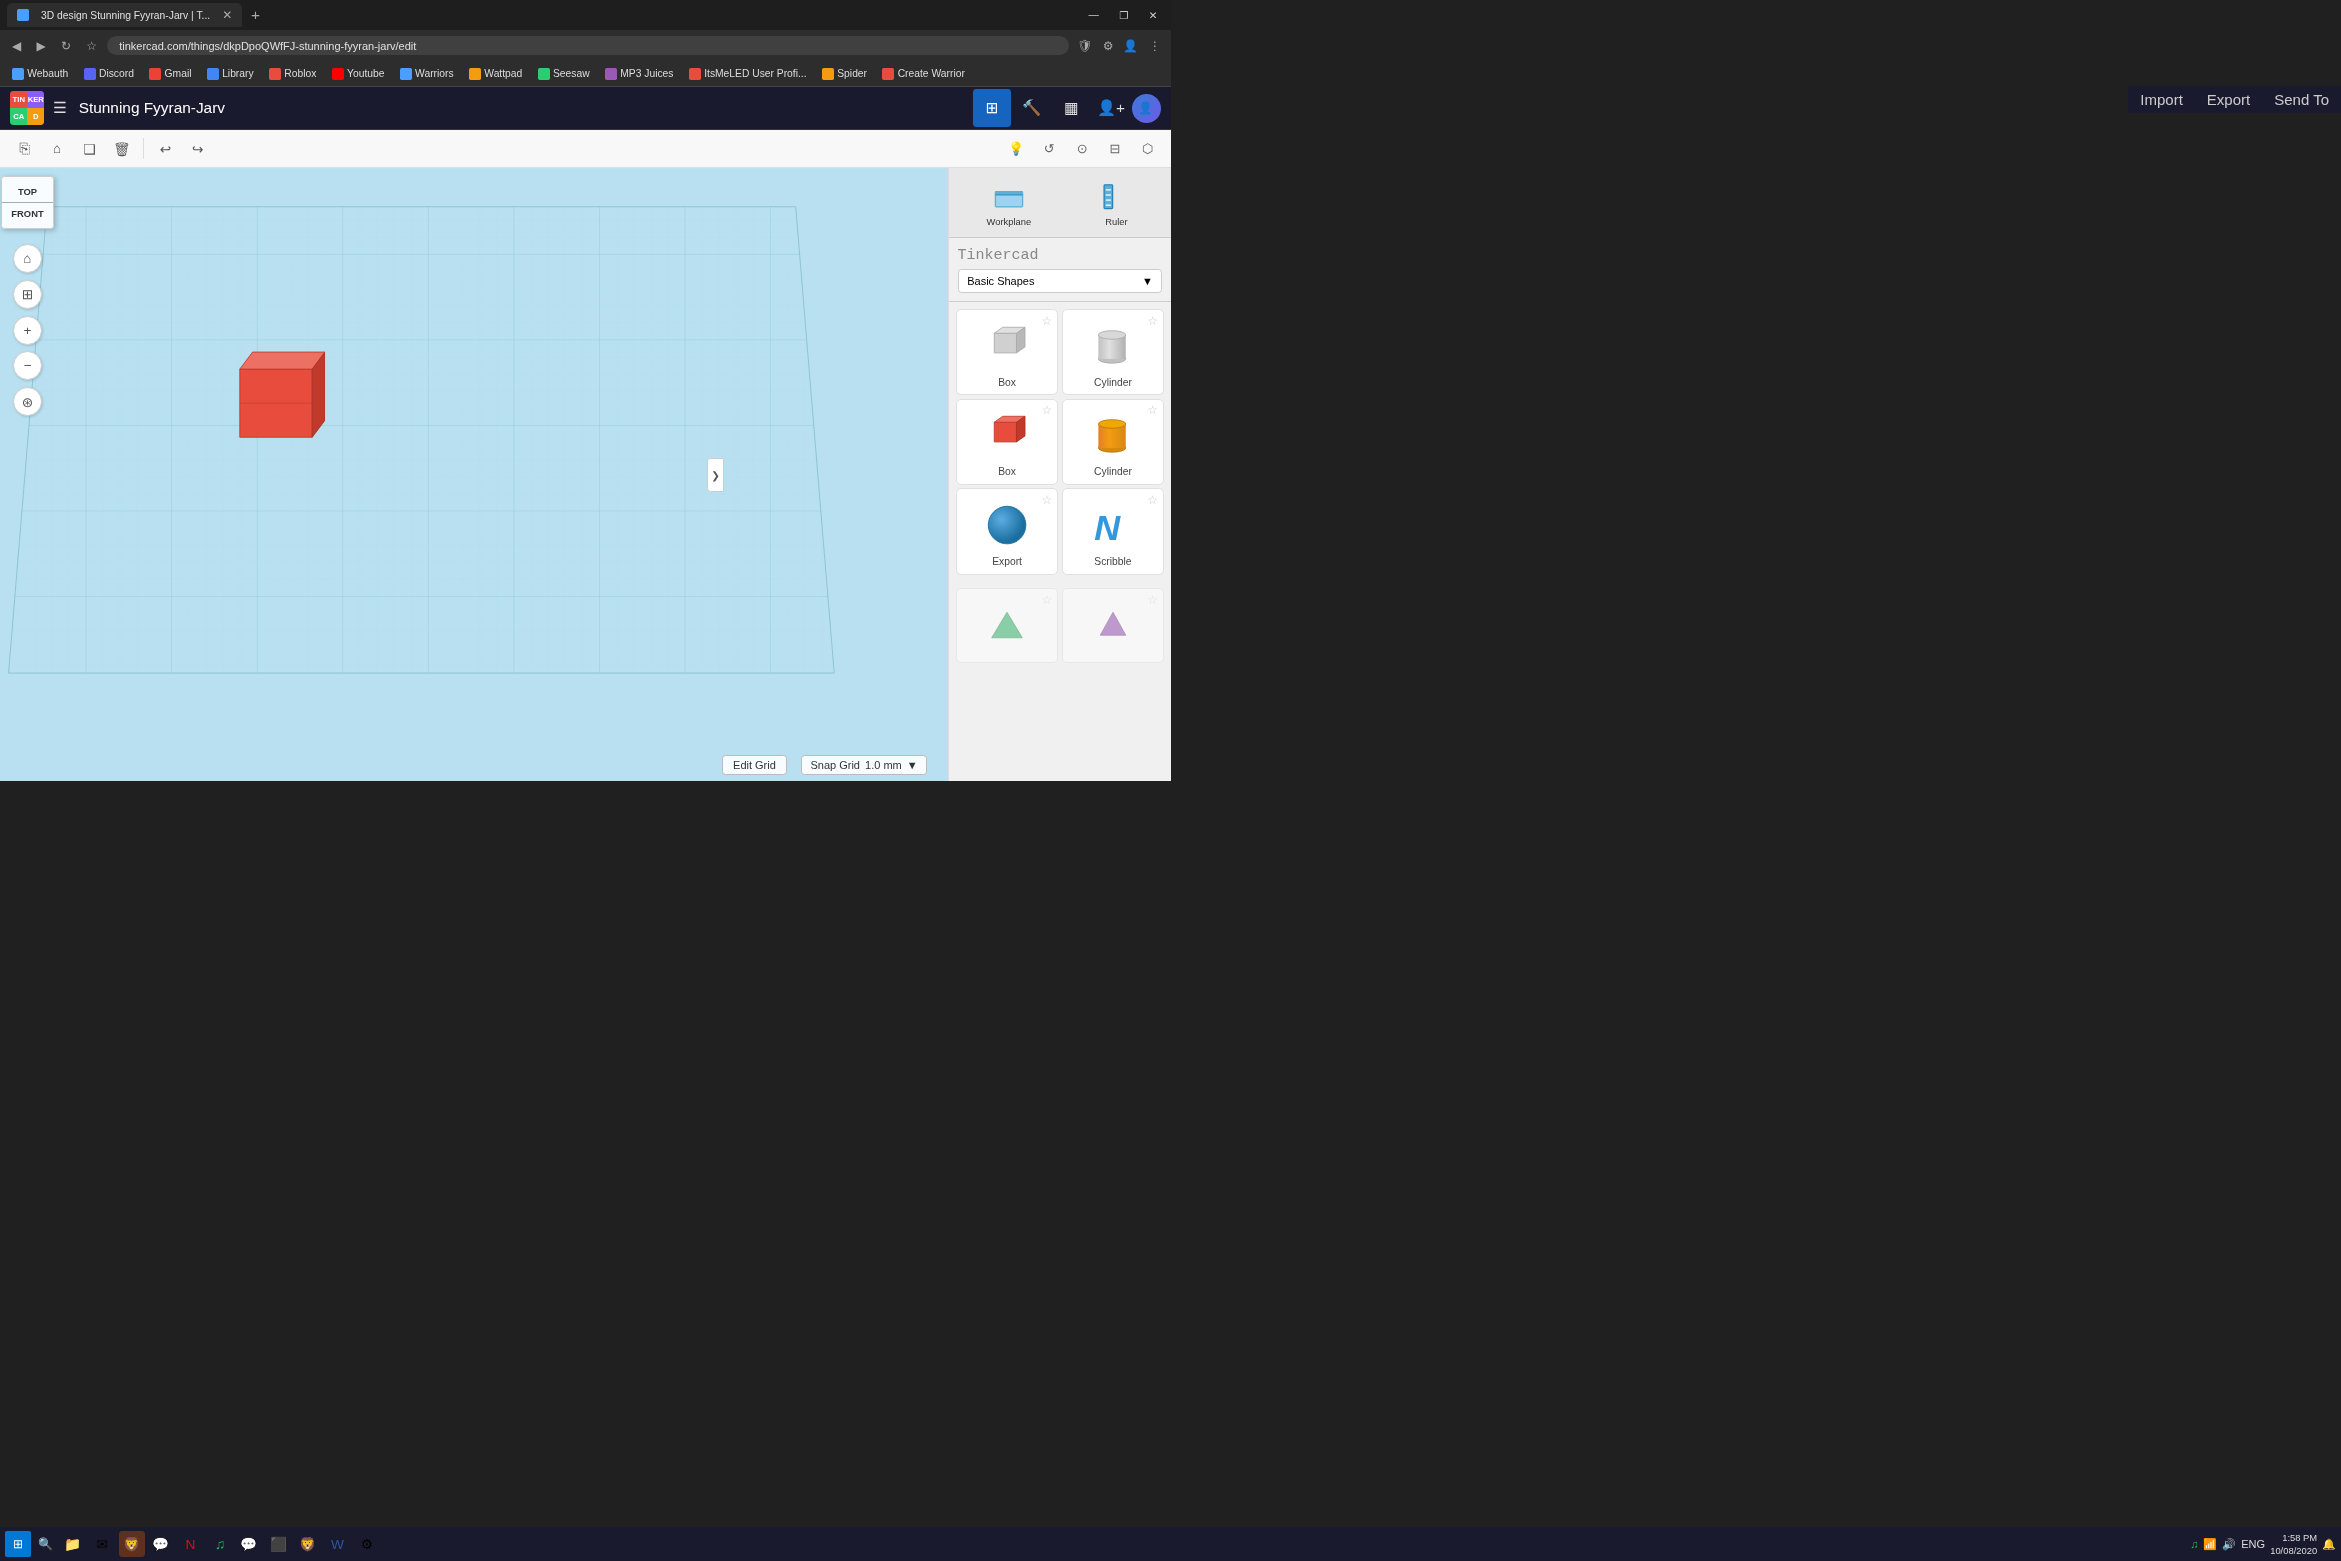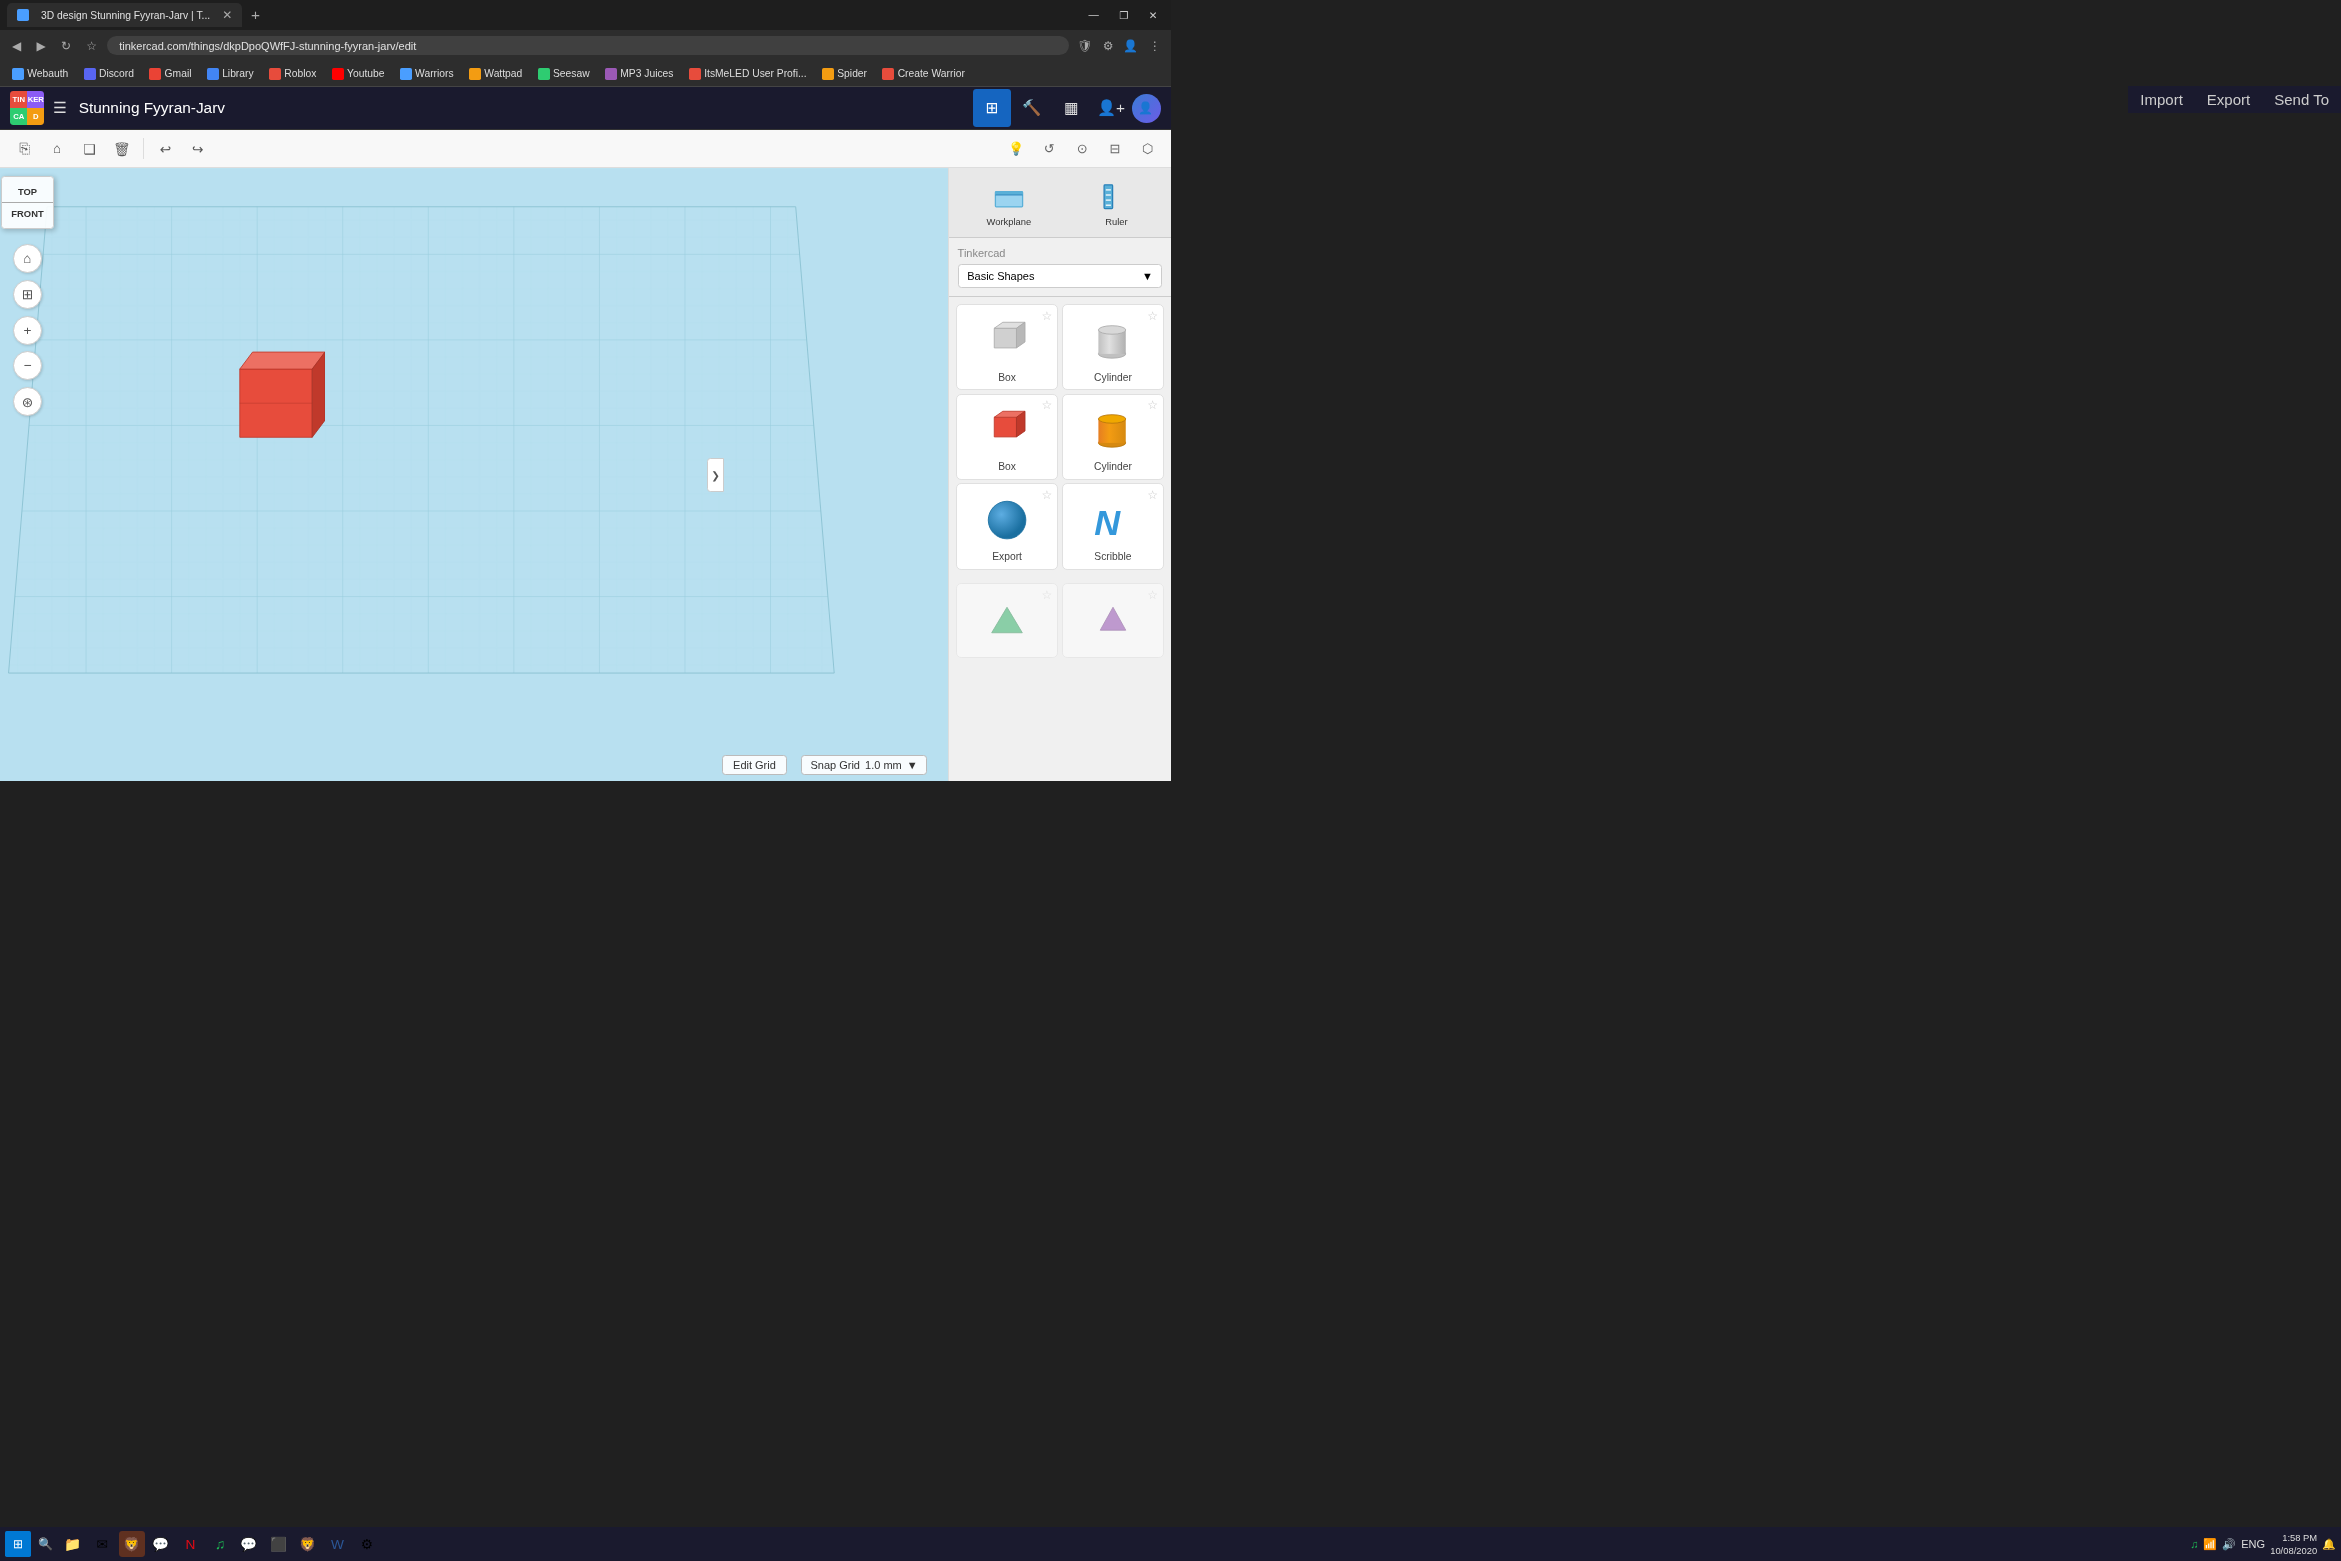--- a/index.html
+++ b/index.html
@@ -271,21 +271,21 @@
       padding: 5.1px 8.6px;
       background: white;
       border: 0.9px solid #ccc;
       border-radius: 3.4px;
       font-size: 11px;
       display: flex;
       align-items: center;
       justify-content: space-between;
       cursor: pointer;
     }
-    .shapes-subtitle { font-size: 11px; color: #888; margin-bottom: 5.1px; }
+    .shapes-subtitle { font-size: 15px; color: #888; margin-bottom: 5.1px; font-family: Liberation Mono, monospace; }
 
     .shapes-grid {
       display: grid;
       grid-template-columns: 1fr 1fr;
       gap: 3.4px;
       padding: 6.8px;
     }
     .shape-item {
       background: white;
       border: 0.9px solid #e0e0e0;

